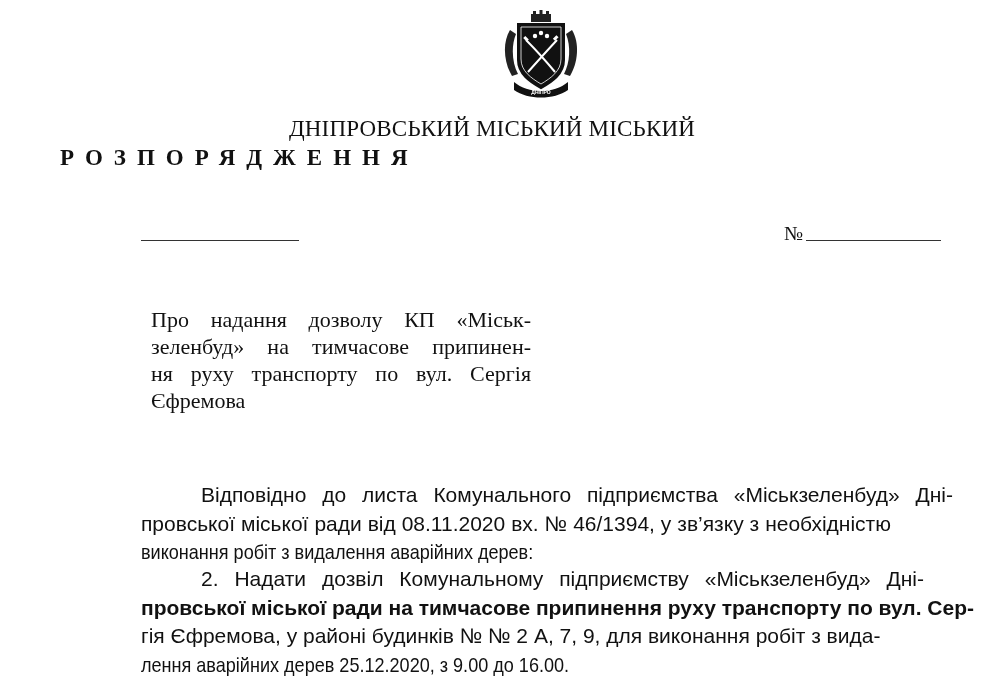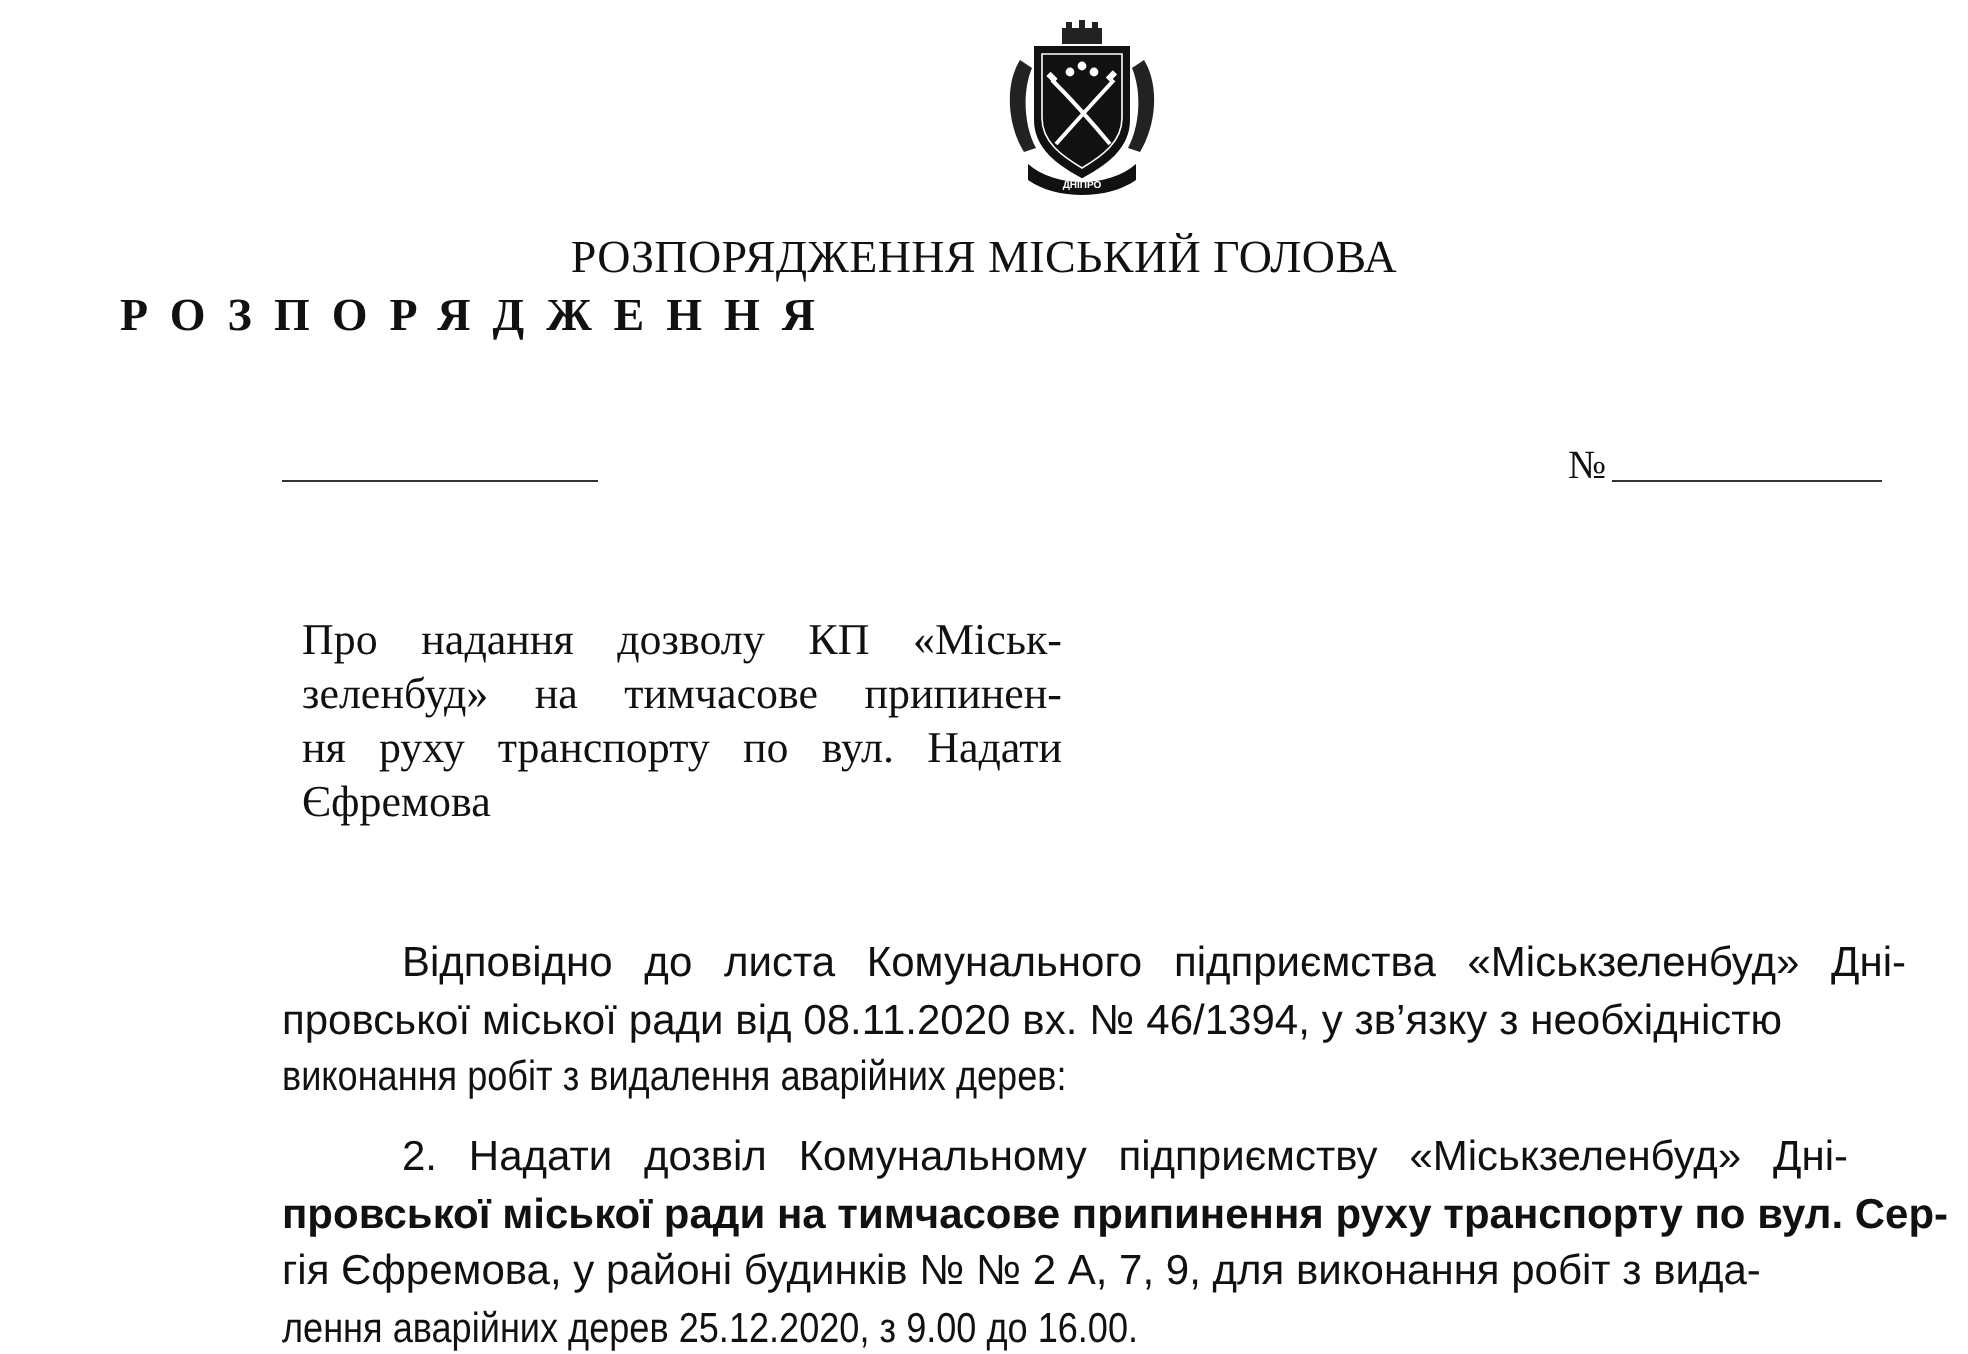--- a/index.html
+++ b/index.html
@@ -9,21 +9,21 @@
   .header-sub { position: absolute; left: 0; width: 984px; top: 145px; text-align: left; font-size: 23px; font-weight: bold; letter-spacing: 11px; padding-left: 60px; box-sizing: border-box; }
   .date-line { position: absolute; left: 141px; top: 240px; width: 158px; border-top: 1px solid #333; }
   .num-wrap { position: absolute; left: 784px; top: 222px; font-size: 20px; }
   .num-line { position: absolute; left: 806px; top: 240px; width: 135px; border-top: 1px solid #333; }
   .subject { position: absolute; left: 151px; top: 306px; width: 380px; font-size: 22px; line-height: 27px; text-align: justify; }
   .subject span { display: block; }
   .subject .jl { text-align-last: justify; }
   .para { position: absolute; left: 141px; width: 796px; font-family: "Liberation Sans Narrow", "Liberation Sans", sans-serif; font-size: 21px; line-height: 28.5px; transform-origin: left top; }
   .para .line { display: block; white-space: nowrap; text-align-last: justify; text-align: justify; }
   .para .line.last { text-align-last: left; }
-  .p1 { top: 468px; }
+  .p1 { top: 481px; }
   .p2 { top: 565px; }
   .indent { padding-left: 60px; }
 </style>
 </head>
 <body>
 
 <svg class="emblem" viewBox="0 0 82 92">
 
   <rect x="31" y="6" width="20" height="8" fill="#222"></rect>
   <rect x="33" y="3" width="3" height="4" fill="#222"></rect>
@@ -42,31 +42,31 @@
 
   <path d="M26 32 Q40 46 55 64" stroke="#fff" stroke-width="2" fill="none"></path>
   <path d="M57 32 Q44 46 28 64" stroke="#fff" stroke-width="2" fill="none"></path>
   <rect x="24" y="29" width="5" height="3" fill="#fff" transform="rotate(45 26 30)"></rect>
   <rect x="53" y="29" width="5" height="3" fill="#fff" transform="rotate(-45 55 30)"></rect>
 
   <path d="M14 74 C28 86 54 86 68 74 L68 82 C54 92 28 92 14 82 Z" fill="#111"></path>
   <text x="41" y="86" text-anchor="middle" font-size="5" fill="#fff" font-family="Liberation Sans, sans-serif" font-weight="bold">ДНІПРО</text>
 </svg>
 
-<div class="header-title">РОЗПОРЯДЖЕННЯ МІСЬКИЙ ГОЛОВА</div>
+<div class="header-title">ДНІПРОВСЬКИЙ МІСЬКИЙ МІСЬКИЙ</div>
 <div class="header-sub">РОЗПОРЯДЖЕННЯ</div>
 
 <div class="date-line"></div>
 <div class="num-wrap">№</div>
 <div class="num-line"></div>
 
 <div class="subject">
   <span class="jl">Про надання дозволу КП «Міськ-</span>
   <span class="jl">зеленбуд» на тимчасове припинен-</span>
-  <span class="jl">ня руху транспорту по вул. Надати</span>
+  <span class="jl">ня руху транспорту по вул. Сергія</span>
   <span>Єфремова</span>
 </div>
 
 <div class="para p1">
   <span class="line indent" style="display: block; width: 752px;">Відповідно до листа Комунального підприємства «Міськзеленбуд» Дні-</span>
   <span class="line" style="display: block; width: 750px;">провської міської ради від 08.11.2020 вх. № 46/1394, у зв’язку з необхідністю</span>
   <span class="line last" style="display: block; transform: scaleX(0.86); transform-origin: left center; width: 456px;">виконання робіт з видалення аварійних дерев:</span>
 </div>
 
 <div class="para p2">

